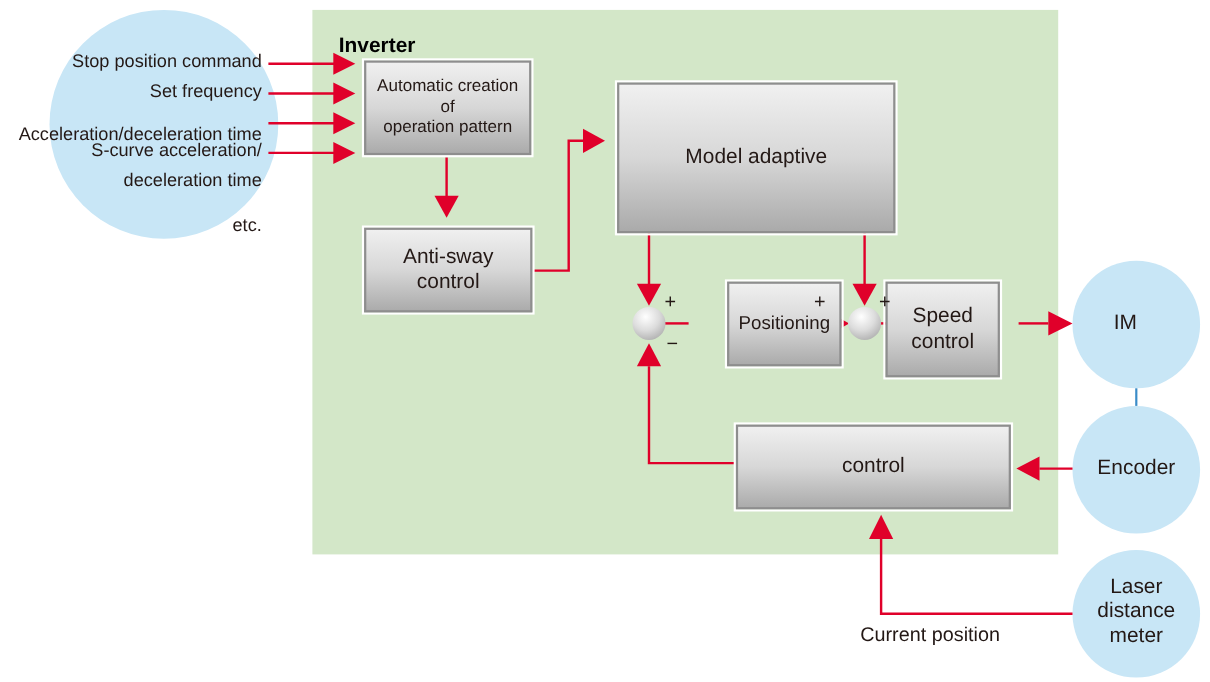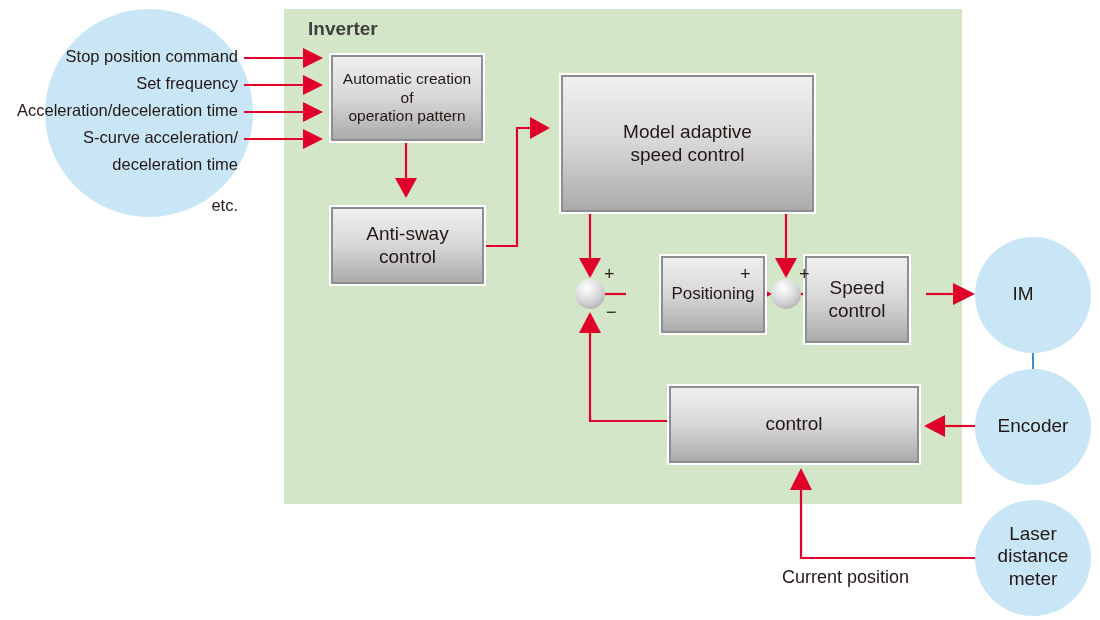--- a/index.html
+++ b/index.html
@@ -2,21 +2,21 @@
 <html><head>
 <meta charset="utf-8">
 <style>
   html, body { margin:0; padding:0; background:#ffffff; }
   body { width:1100px; height:620px; position:relative; overflow:hidden;
          font-family:"Liberation Sans", sans-serif; color:#231815; }
   .abs { position:absolute; }
   #wires { position:absolute; left:0; top:0; width:1100px; height:620px; z-index:2; pointer-events:none; }
   .bg-circle { position:absolute; border-radius:50%; background:#c8e6f6; }
   .panel { position:absolute; left:284px; top:9px; width:678px; height:495px; background:#d3e7c8; z-index:0; }
-  .panel-title { position:absolute; left:24px; top:9px; font-weight:bold; font-size:19px; color:#404040; }
+  .panel-title { position:absolute; left:24px; top:22px; font-weight:bold; font-size:19px; color:#000000; }
   .box { position:absolute; z-index:3; box-sizing:border-box;
          border:2px solid #ffffff; outline:2px solid #8e8e8e; outline-offset:-4px;
          background:linear-gradient(#f1f1f1 0%, #d7d7d7 50%, #a9a9a9 100%);
          display:flex; align-items:center; justify-content:center; text-align:center;
          line-height:1.2; }
   .box span { display:block; }
   .input-label { position:absolute; right:862px; font-size:16.5px; text-align:right; white-space:nowrap; z-index:3; }
   .circle-label { position:absolute; z-index:3; text-align:center; font-size:19px; line-height:1.18; }
   .sign { position:absolute; z-index:3; font-size:18px; }
   .junction { position:absolute; width:30px; height:30px; border-radius:50%; z-index:3;
@@ -26,21 +26,21 @@
 <body>
 
 <div class="bg-circle" style="left:45px; top:9px; width:208px; height:208px;"></div>
 
 <div class="panel">
   <div class="panel-title">Inverter</div>
 </div>
 
 <div class="input-label" style="top:47px;">Stop position command</div>
 <div class="input-label" style="top:74px;">Set frequency</div>
-<div class="input-label" style="top:101px;margin-left:28px;">Acceleration/deceleration time</div>
+<div class="input-label" style="top:113px;margin-left:28px;">Acceleration/deceleration time</div>
 <div class="input-label" style="top:128px;">S-curve acceleration/</div>
 <div class="input-label" style="top:155px;">deceleration time</div>
 <div class="input-label" style="top:196px;">etc.</div>
 
 <div class="bg-circle" style="left:975px; top:237px; width:116px; height:116px;"></div>
 <div class="bg-circle" style="left:975px; top:369px; width:116px; height:116px;"></div>
 <div class="bg-circle" style="left:975px; top:500px; width:116px; height:116px;"></div>
 
 <svg id="wires" viewBox="0 0 1100 620">
   <g stroke="#e0002a" stroke-width="2.2" fill="none">
@@ -102,21 +102,20 @@
 <div class="box" style="left:329px; top:205px; width:157px; height:81px; font-size:19px;">
   <div>
     <span>Anti-sway</span>
     <span>control</span>
   </div>
 </div>
 
 <div class="box" style="left:559px; top:57px; width:257px; height:141px; font-size:19px;margin-top:16px;">
   <div>
     <span>Model adaptive</span>
-    <span>speed control</span>
   </div>
 </div>
 
 <div class="box" style="left:624px; top:254px; width:108px; height:81px; font-size:17px;margin-left:35px;">
   <div>
     <span>Positioning</span>
   </div>
 </div>
 
 <div class="box" style="left:803px; top:254px; width:108px; height:91px; font-size:19px;">

